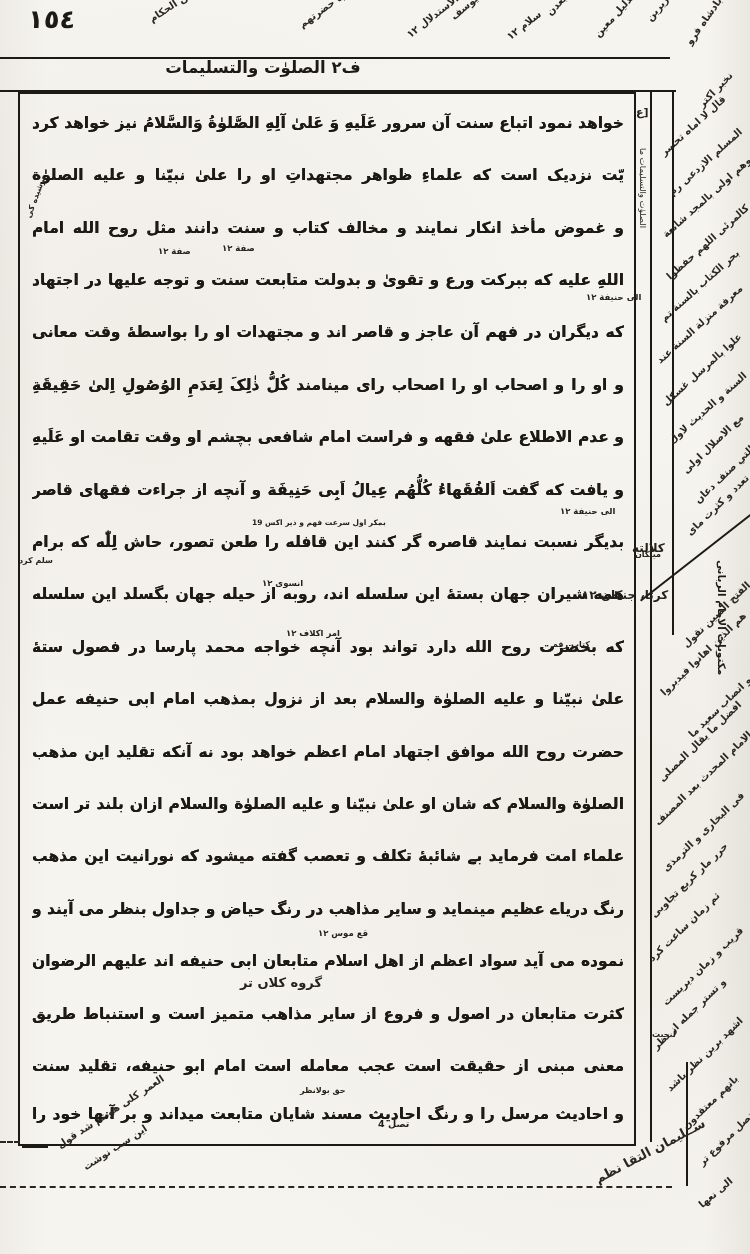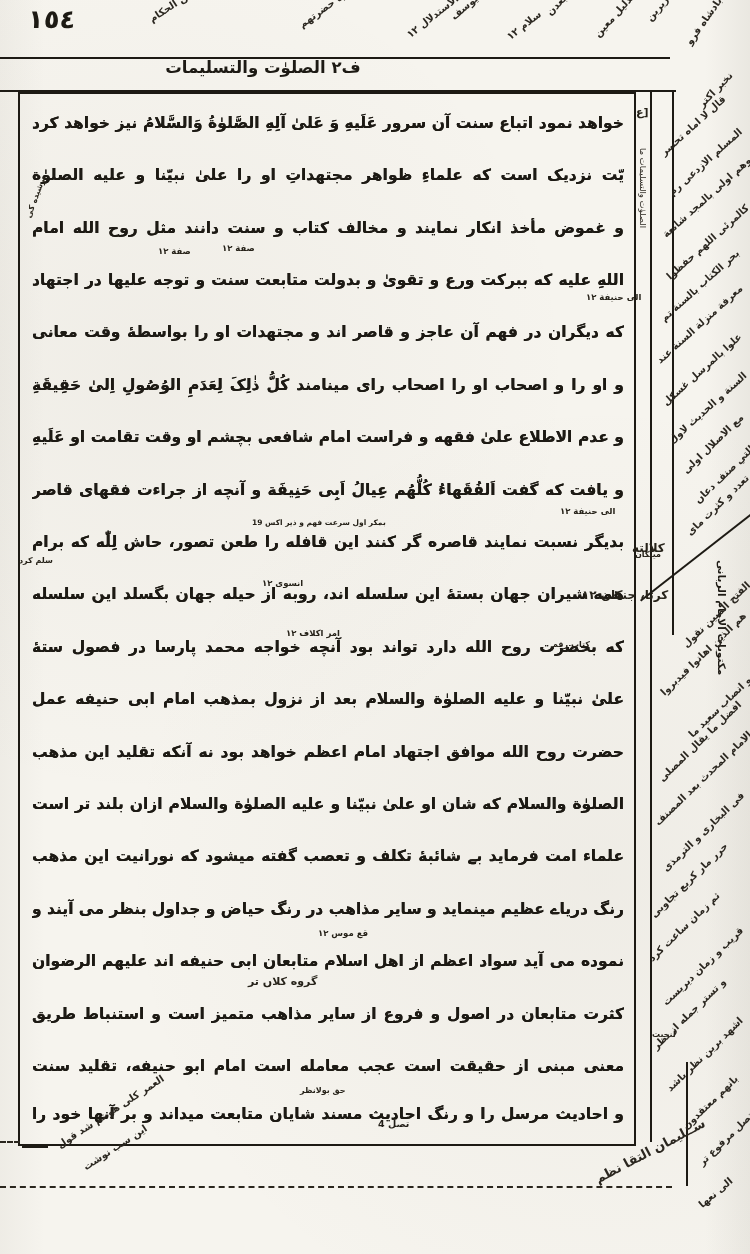--- a/index.html
+++ b/index.html
@@ -99,21 +99,21 @@
   <span class="gloss" style="left:158px;top:246px">صفة ١٢</span>
   <span class="gloss" style="left:222px;top:243px">صفة ١٢</span>
   <span class="gloss" style="left:586px;top:292px">الی حنیفة ١٢</span>
   <span class="gloss" style="left:252px;top:518px;font-size:7.5px">بمكر اول سرعت فهم و ذیر اكس 19</span>
   <span class="gloss" style="left:560px;top:506px">الی حنیفة ١٢</span>
   <span class="gloss" style="left:262px;top:578px">انسوی ١٢</span>
   <span class="gloss" style="left:582px;top:588px;font-size:12px">كرتا، جنكان ١٢</span>
   <span class="gloss" style="left:286px;top:628px">امر اكلاف ١٢</span>
   <span class="gloss" style="left:552px;top:640px;font-size:8px">کتاب رقم</span>
   <span class="gloss" style="left:318px;top:928px">قع موس ١٢</span>
-  <span class="gloss" style="left:248px;top:975px;font-size:11px">گروه كلاں تر</span>
+  <span class="gloss" style="left:240px;top:975px;font-size:13px">گروه كلاں تر</span>
   <span class="gloss" style="left:300px;top:1086px;font-size:8px">حق بولانظر</span>
 
   <span class="catchword" style="left:378px;top:1118px">تصل 4</span>
 
   <span class="gloss" style="left:636px;top:106px;font-size:11px">[ع</span>
   <span class="vnote" style="left:648px;top:148px">الصلوٰت والتسلیمات ما</span>
   <span class="gloss" style="left:632px;top:541px;font-size:12px">كلالته</span>
   <span class="gloss" style="left:635px;top:550px;font-size:8px">میبكان</span>
   <span class="gloss" style="left:652px;top:1030px;font-size:8px">لنحبت</span>
 

